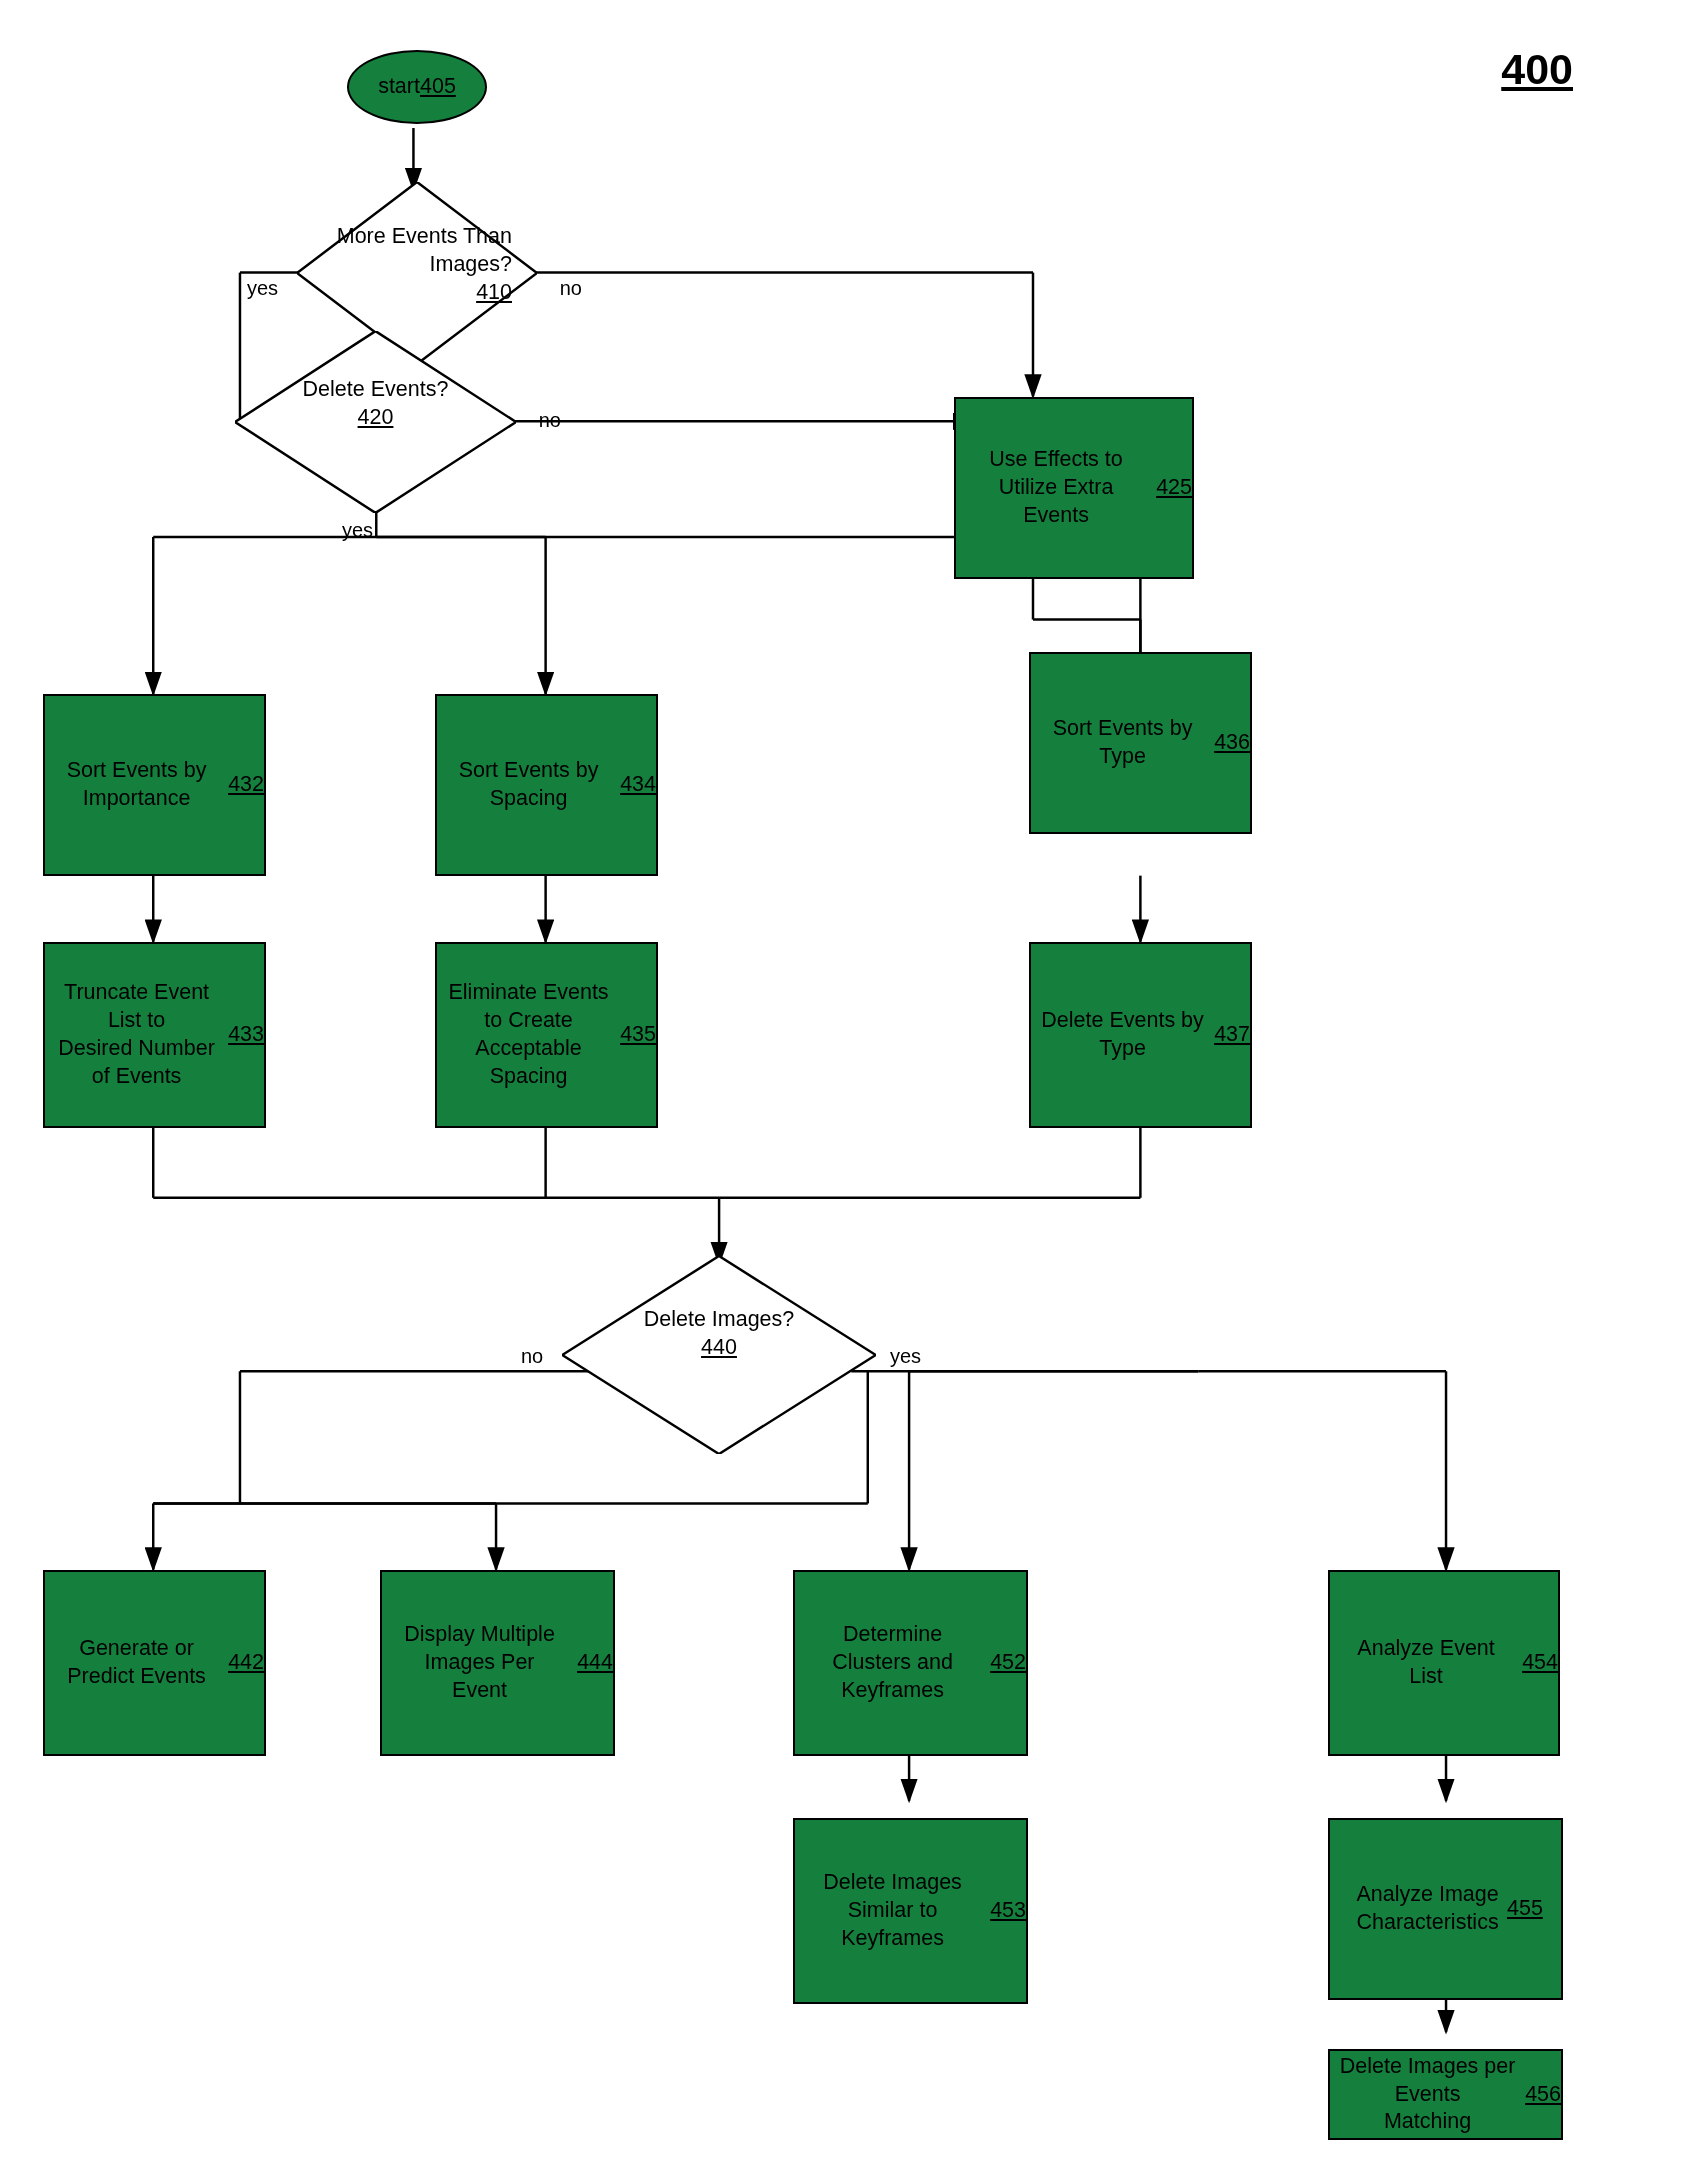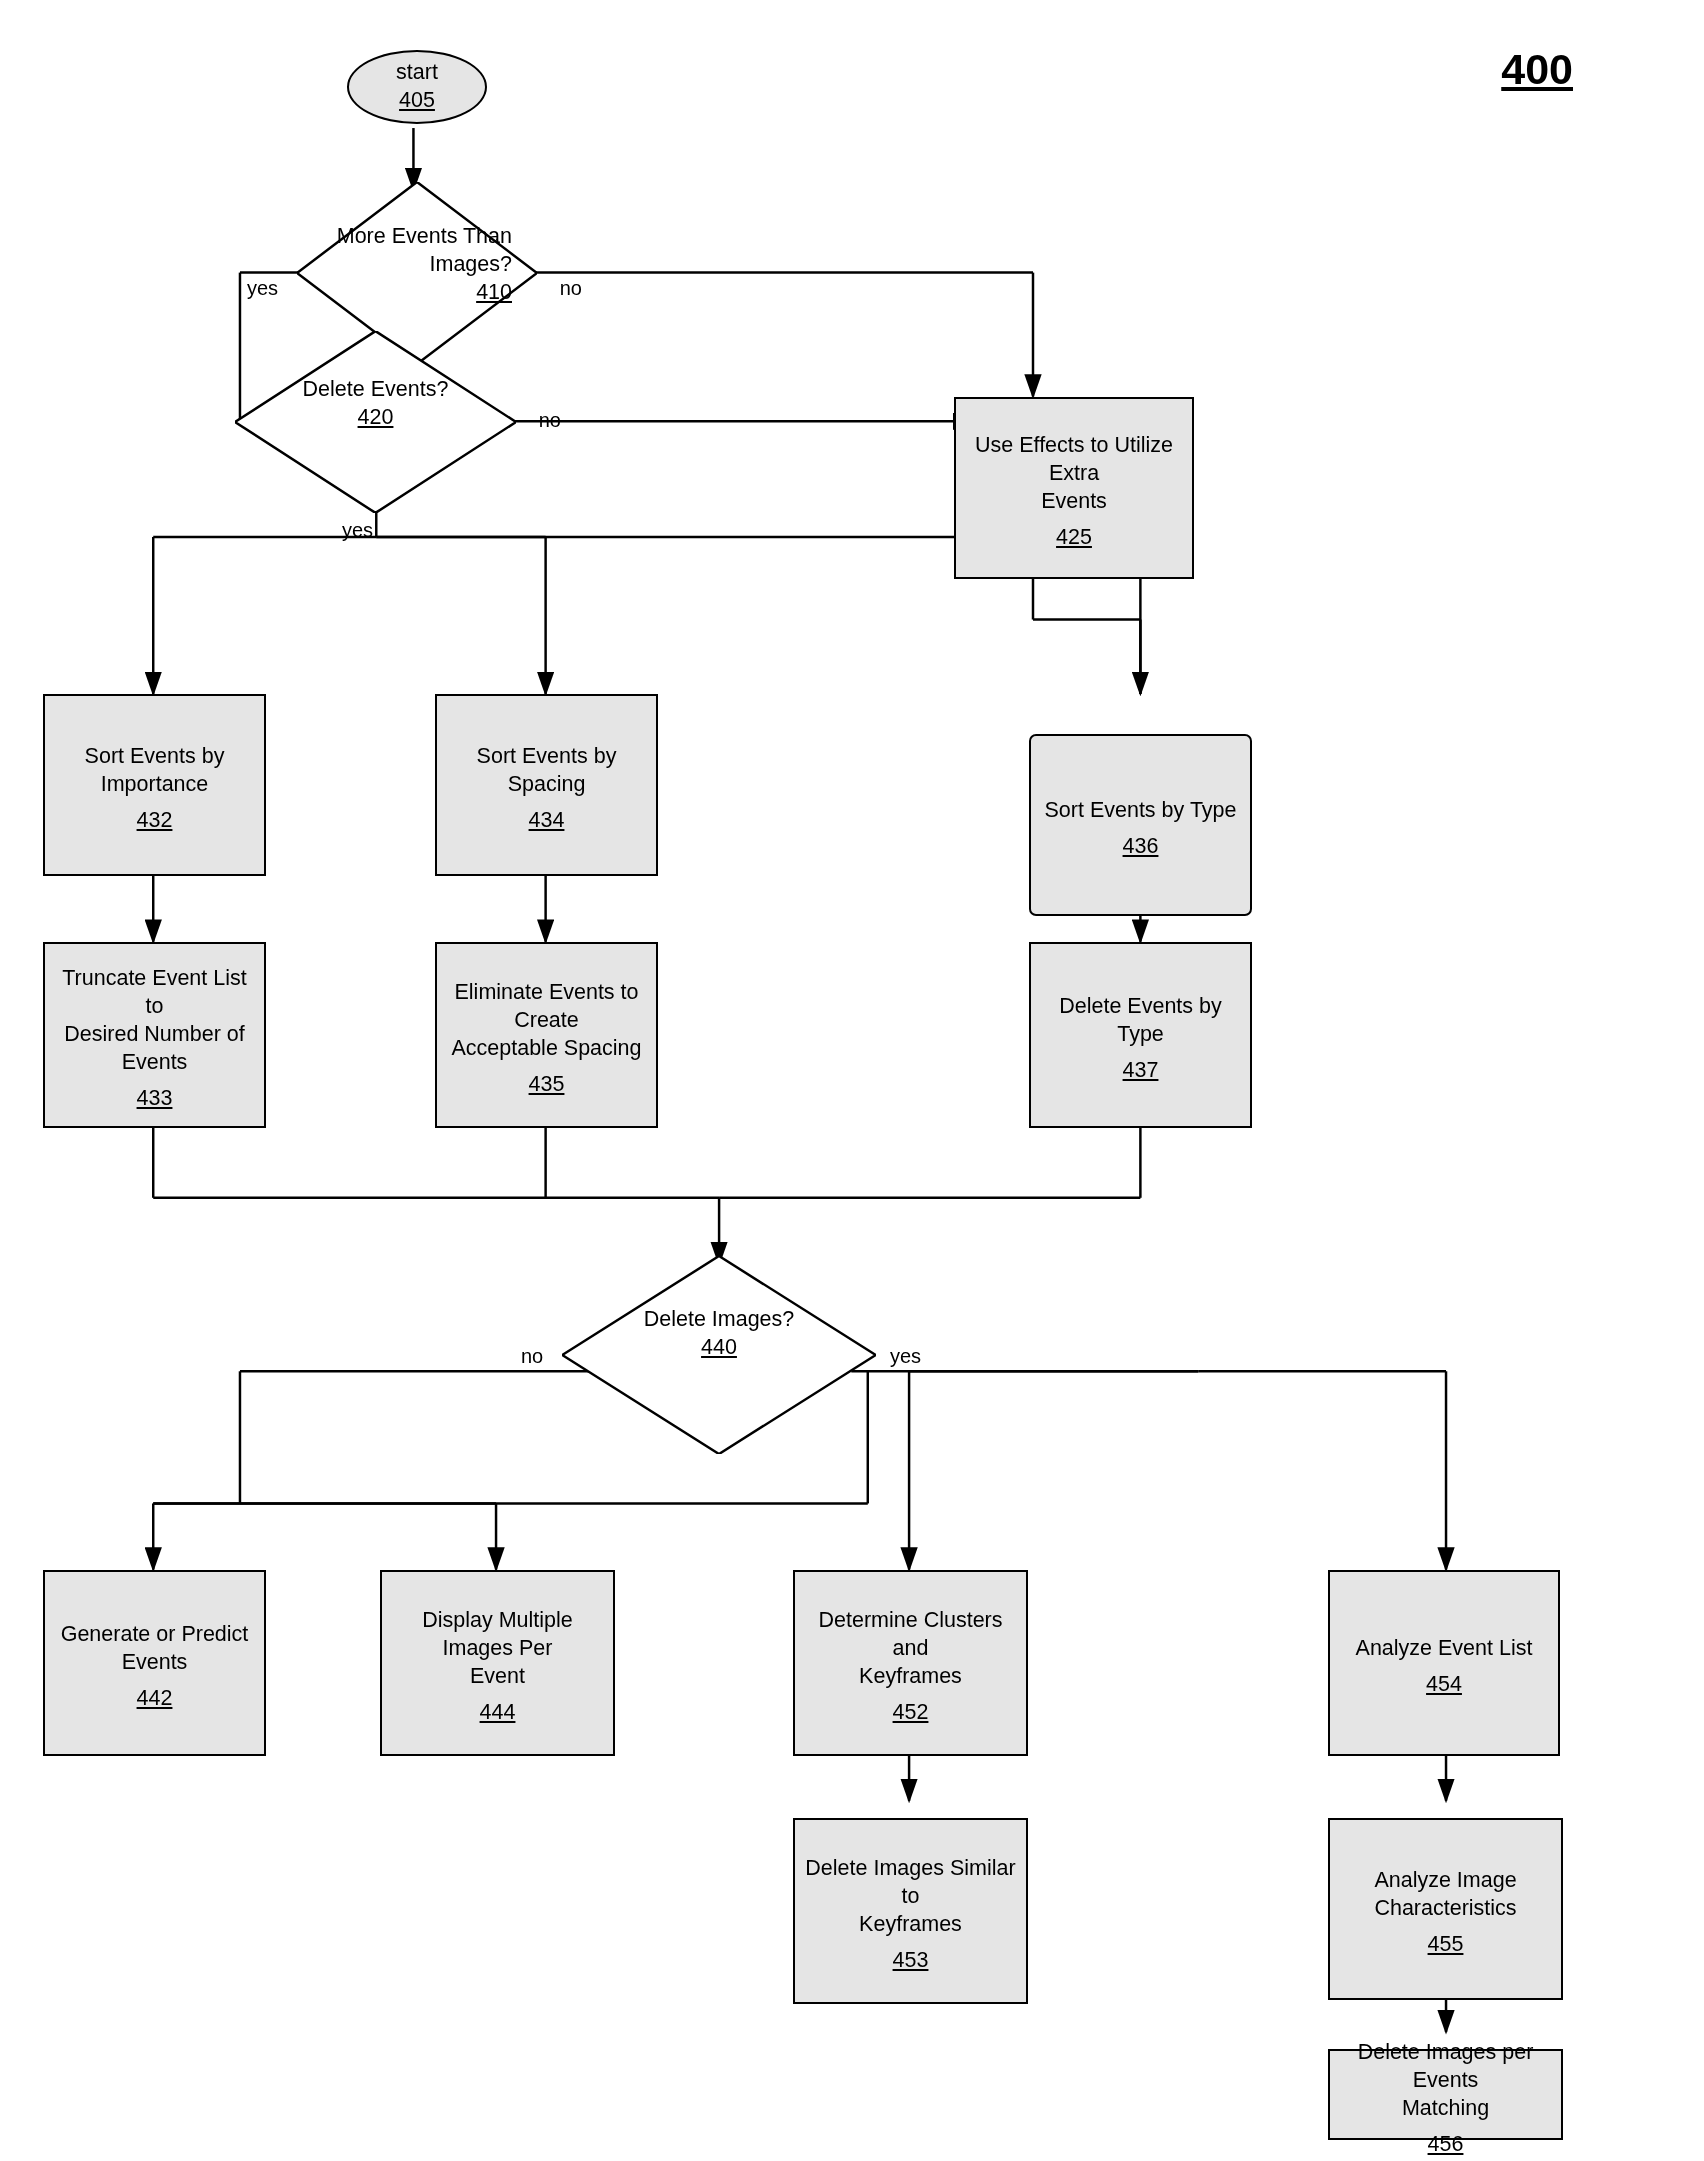--- a/index.html
+++ b/index.html
@@ -25,23 +25,22 @@
       right: 132px;
       font-size: 43px;
       font-weight: bold;
       text-decoration: underline;
     }
 
     
     .node {
       position: absolute;
       border: 2.5px solid #000;
-      background: #e5e5e5;
+      background: #15803d;
       display: flex;
-      flex-direction: column;
       align-items: center;
       justify-content: center;
       text-align: center;
       font-size: 23px;
       line-height: 1.3;
     }
 
     .node-rect {
       border-radius: 0;
     }
@@ -191,21 +190,21 @@
   <div class="node node-rect" style="left:435px; top:694px; width:223px; height:182px;">
     <div style="font-size:21.5px; padding:8.3px;">Sort Events by Spacing</div>
     <div style="text-decoration:underline; font-size:21.5px;">434</div>
   </div>
 
   <div class="node node-rect" style="left:435px; top:942px; width:223px; height:186px;">
     <div style="font-size:21.5px; padding:8.3px;">Eliminate Events to Create<br>Acceptable Spacing</div>
     <div style="text-decoration:underline; font-size:21.5px;">435</div>
   </div>
 
-  <div class="node node-rect" style="left:1029px; top:734px; width:223px; height:182px;border-radius:7px;">
+  <div class="node node-rect" style="left:1029px; top:652px; width:223px; height:182px;">
     <div style="font-size:21.5px; padding:8.3px;">Sort Events by Type</div>
     <div style="text-decoration:underline; font-size:21.5px;">436</div>
   </div>
 
   <div class="node node-rect" style="left:1029px; top:942px; width:223px; height:186px;">
     <div style="font-size:21.5px; padding:8.3px;">Delete Events by Type</div>
     <div style="text-decoration:underline; font-size:21.5px;">437</div>
   </div>
 
   <div style="position:absolute; left:562px; top:1256px; width:314px; height:198px;">

